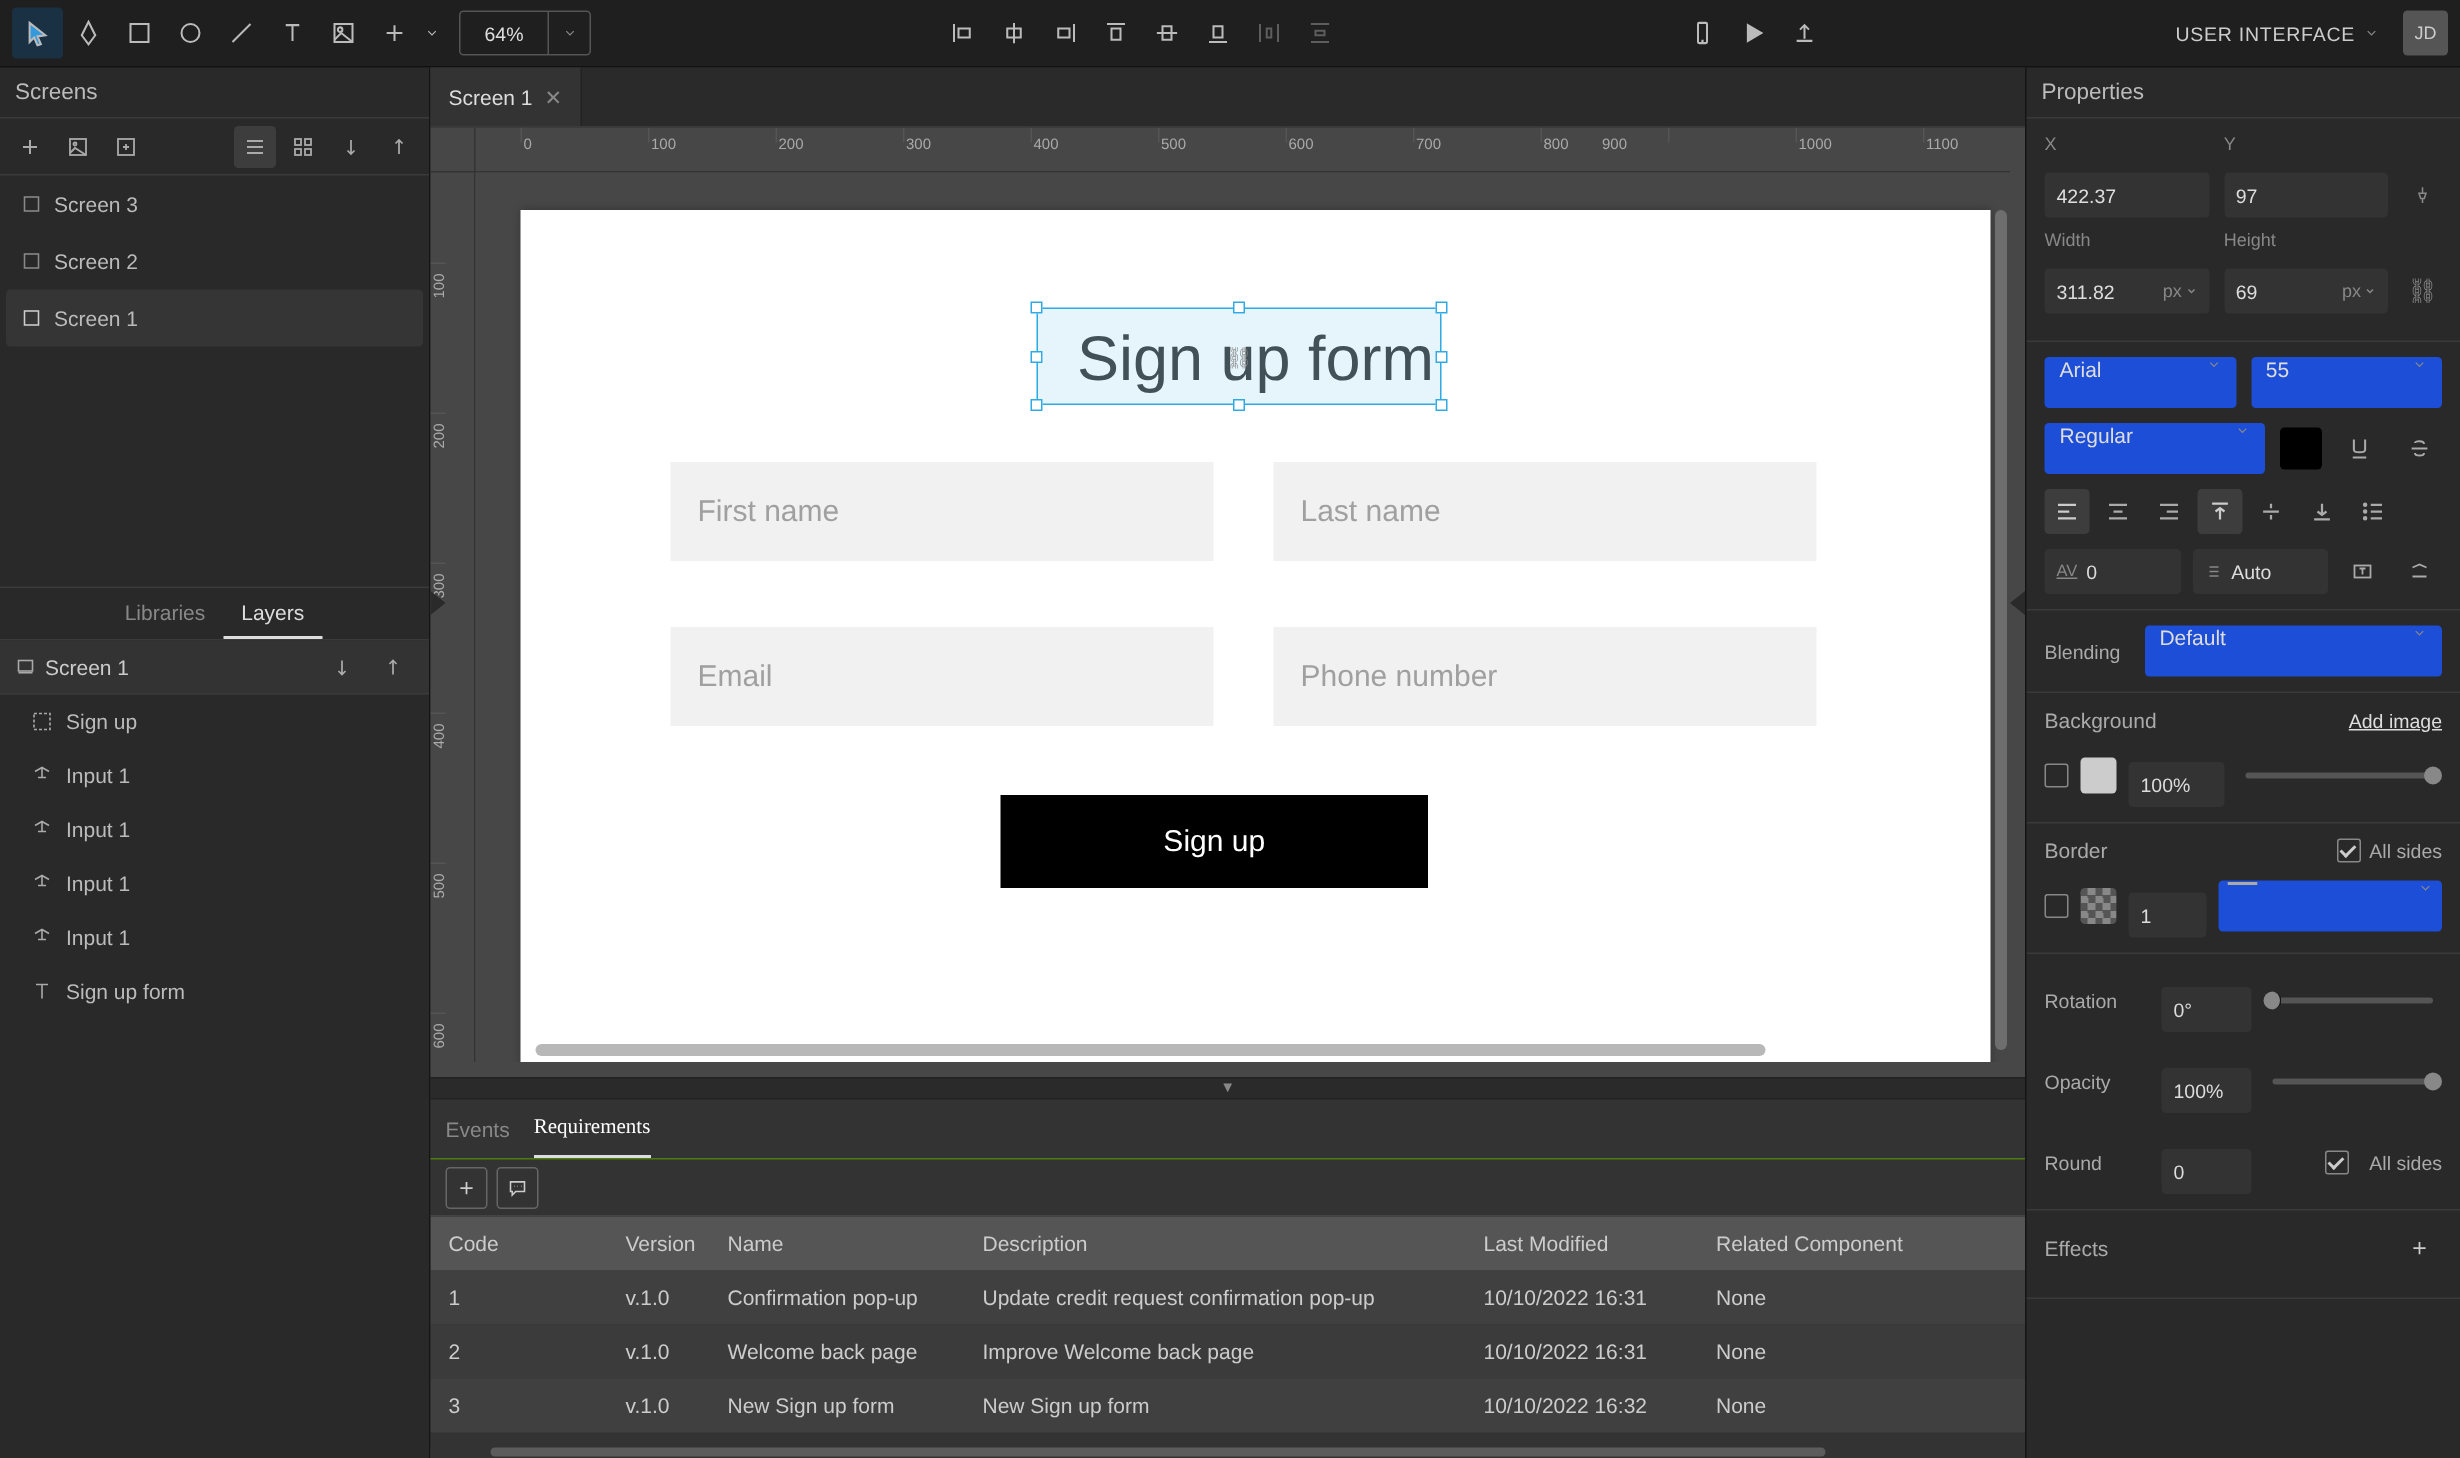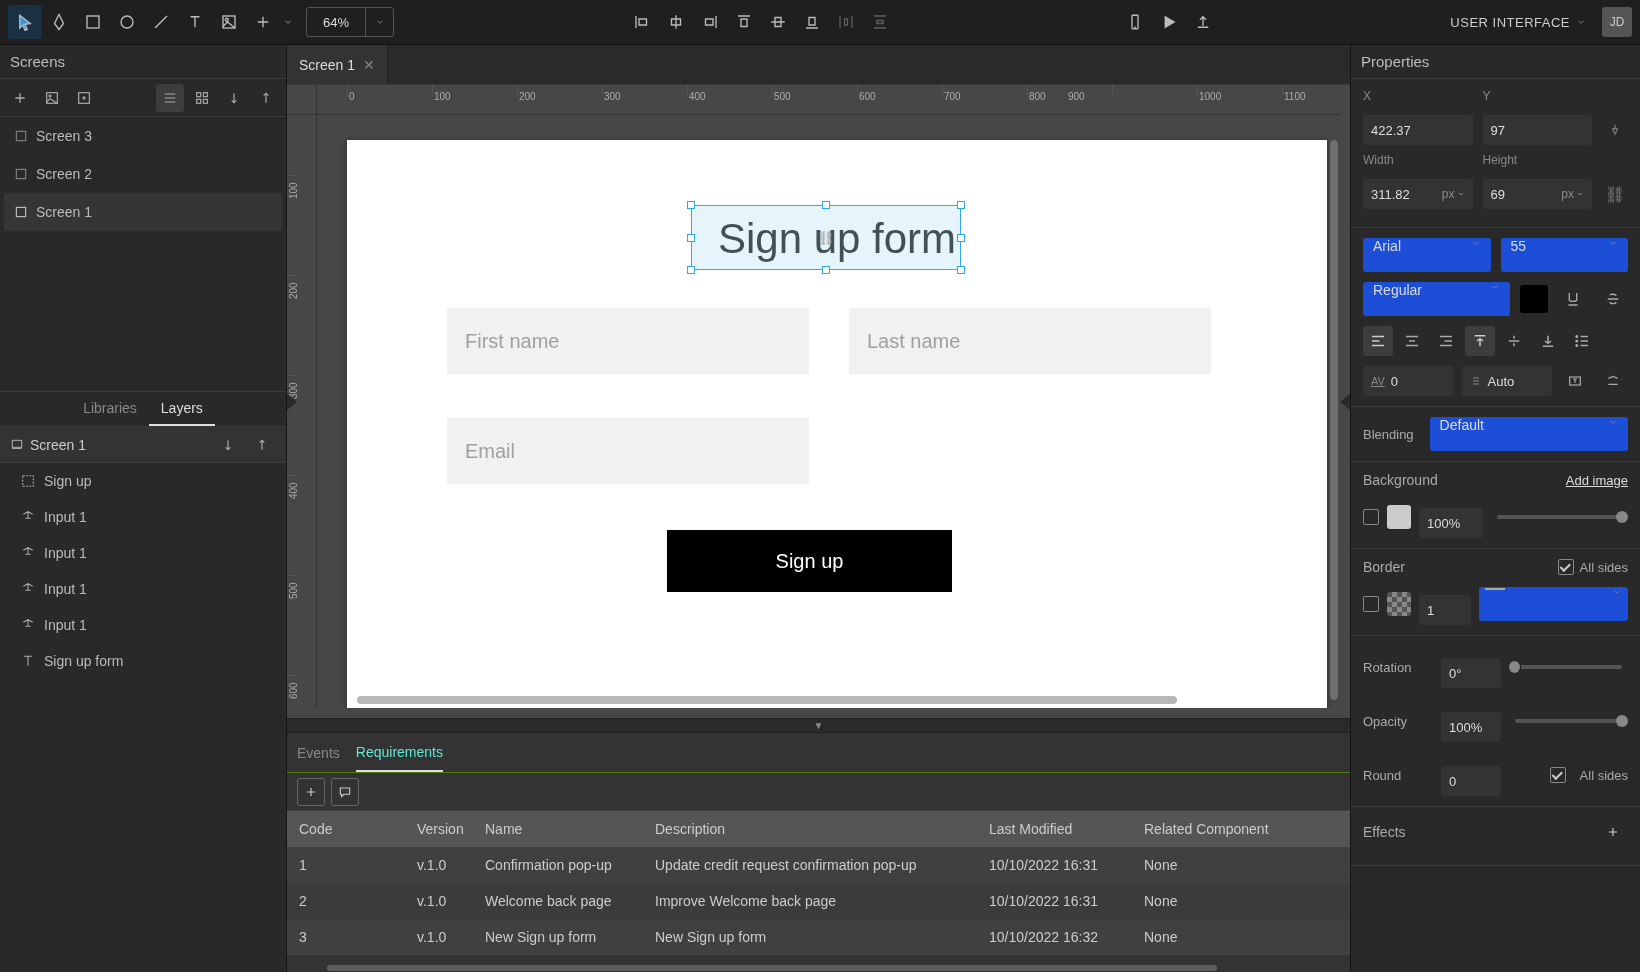--- a/index.html
+++ b/index.html
@@ -74,21 +74,21 @@
   .fi-btn { position: absolute; top: 390px; left: 320px; width: 285px; height: 62px; background: #000; color: #fff; font-size: 20px; display: flex; align-items: center; justify-content: center; cursor: default; }
 
   .vp-scroll-v { position: absolute; right: 2px; top: 25px; width: 8px; height: 560px; background: #888; border-radius: 4px; opacity: .6; }
   .vp-scroll-h { position: absolute; bottom: 4px; left: 40px; height: 8px; width: 820px; background: #888; border-radius: 4px; opacity: .6; }
 
   
   .bottom-collapse { height: 14px; background: #2a2a2a; display: flex; align-items: center; justify-content: center; color: #888; font-size: 10px; border-top: 1px solid #222; cursor: pointer; }
   .bottom { height: 240px; background: #333; border-top: 1px solid #222; display: flex; flex-direction: column; }
   .bottom-tabs { height: 40px; display: flex; align-items: stretch; padding: 0 10px; gap: 16px; border-bottom: 1px solid #4d7c0f; }
   .bottom-tab { display: flex; align-items: center; font-size: 14px; color: #888; cursor: pointer; }
-  .bottom-tab.active { color: #5eead4; border-bottom: 2px solid #ddd; }
+  .bottom-tab.active { color: #ffffff; border-bottom: 2px solid #ddd; font-family: Liberation Serif, serif; }
   .bottom-toolbar { height: 38px; display: flex; align-items: center; gap: 6px; padding: 0 10px; border-bottom: 1px solid #444; }
   .req-table { flex: 1; overflow: auto; }
   .req-head, .req-row { display: flex; align-items: center; font-size: 14px; color: #ccc; min-height: 36px; }
   .req-head { background: #555; }
   .req-row:nth-child(even) { background: #3b3b3b; }
   .req-row:nth-child(odd) { background: #404040; }
   .col-code { width: 130px; padding-left: 12px; }
   .col-ver  { width: 68px; }
   .col-name { width: 170px; }
   .col-desc { width: 334px; }
@@ -460,20 +460,21 @@
             <div class="handle ml"></div>
             <div class="handle mr"></div>
             <div class="handle bl"></div>
             <div class="handle bm"></div>
             <div class="handle br"></div>
             <span class="sel-link-icon">⛓</span>
           </div>
           <div class="mock-input fi-first">First name</div>
           <div class="mock-input fi-last">Last name</div>
           <div class="mock-input fi-email">Email</div>
+          <div class="mock-input fi-phone">Phone number</div>
           <div class="fi-btn">Sign up</div>
         </div>
         <div class="vp-scroll-v"></div>
         <div class="vp-scroll-h"></div>
       </div>
     </div>
 
     <div class="bottom-collapse">▼</div>
     <div class="bottom">
       <div class="bottom-tabs">

